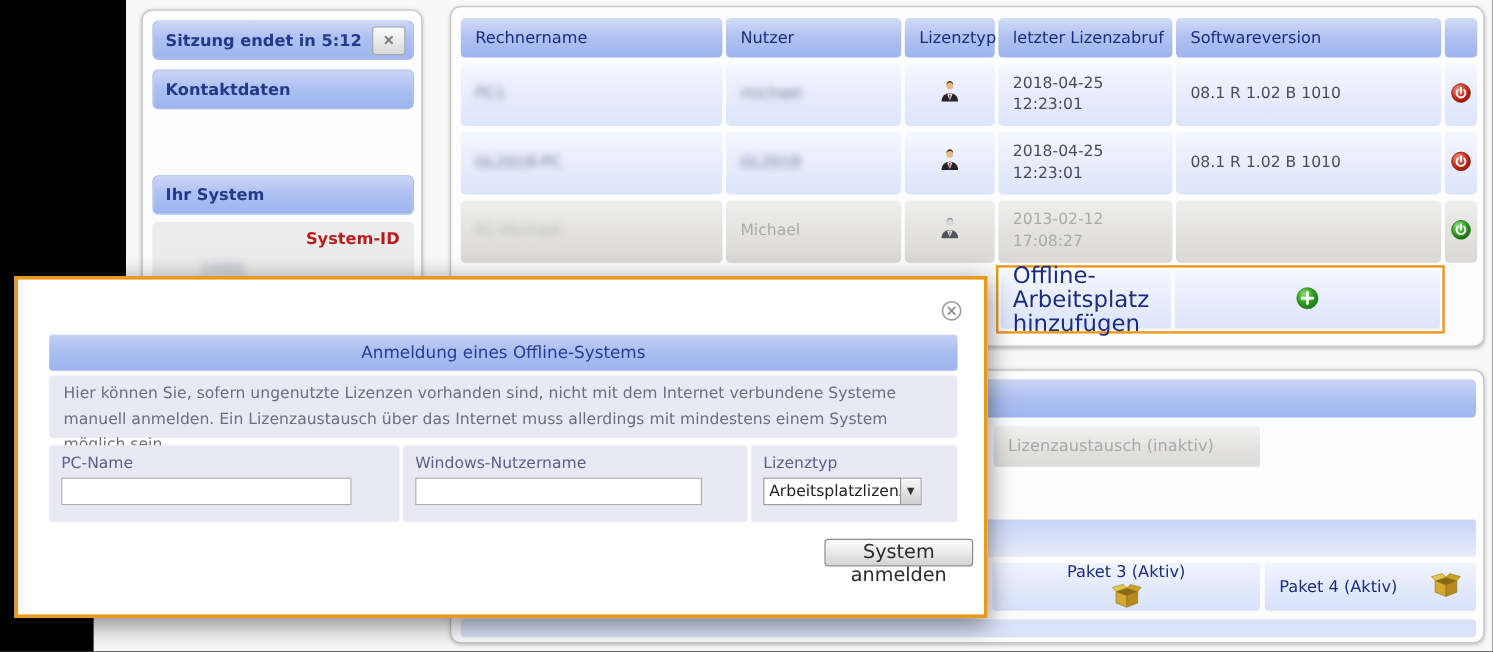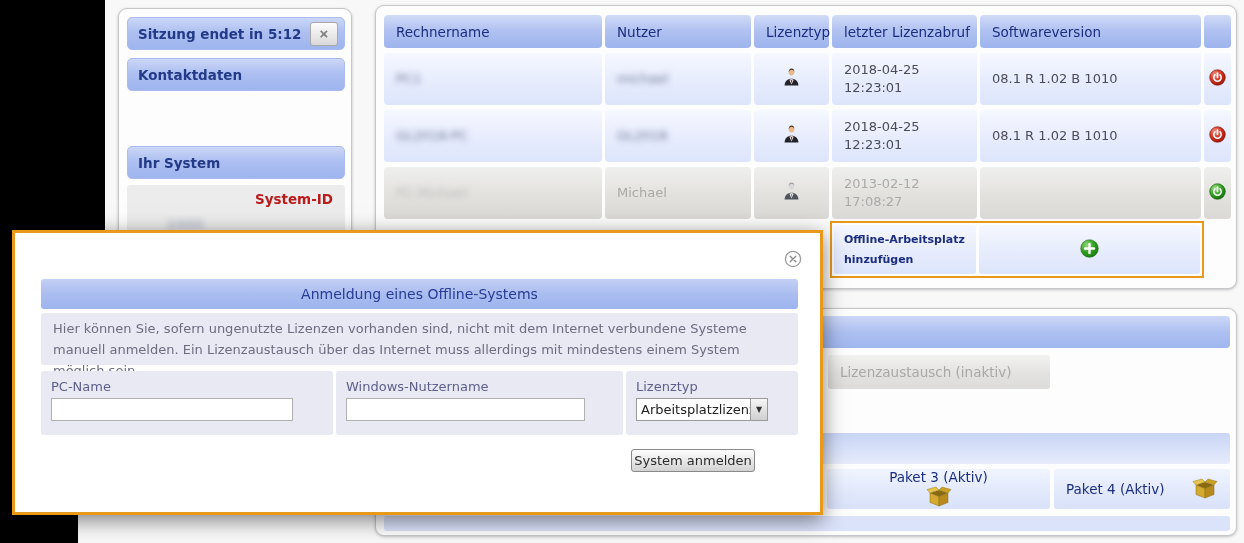--- a/index.html
+++ b/index.html
@@ -50,22 +50,22 @@
   .td .wrap { padding-right:8px; }
   tr,.name-blur { color:#6b7694; }
   .td.gray { background:linear-gradient(180deg,#efefed 0%,#e2e1de 55%,#dad9d6 100%); color:#aaaaaa; }
   .td.gray .name-blur { color:#b9b9b9; }
   .icon-btn { background:none; border:none; cursor:pointer; display:flex; align-items:center; justify-content:center; padding:0; }
 
   #offline-box { position:absolute; left:454px; top:215px; width:374px; height:57px;
     border:2px solid #e8991a; display:flex; gap:3px; padding:2px; background:#fdfdfe; }
   .offline-cell { background:linear-gradient(180deg,#f5f8ff 0%,#e7ecfd 55%,#dde5fb 100%);
     border-radius:3px; height:49px; }
-  .offline-label { width:142px; color:#1b2d7e; font-size:11px; line-height:20px;
-    display:flex; align-items:center; padding-left:10px;font-weight:bold; }
+  .offline-label { width:142px; color:#1b2d7e; font-size:19px; line-height:20px;
+    display:flex; align-items:center; padding-left:10px; }
   .offline-add { flex:1; display:flex; align-items:center; justify-content:center; cursor:pointer; border:none; }
 
   
   #modules-card { left:375px; top:308px; width:862px; height:228px; }
   #modules-header { position:absolute; left:8px; top:7px; width:846px; height:32px; border-radius:4px;
     background:linear-gradient(180deg,#cdd8f7 0%,#aec0f1 50%,#9fb6ee 100%); }
   #stat-cell { position:absolute; left:452px; top:46px; width:222px; height:34px; border-radius:3px;
     background:linear-gradient(180deg,#f2f2f1 0%,#e2e1df 60%,#dcdcda 100%);
     color:#a8a8a8; font-size:13.5px; display:flex; align-items:center; padding-left:12px; }
   #modules-band { position:absolute; left:8px; top:124px; width:846px; height:31px; border-radius:3px;
@@ -93,23 +93,23 @@
   #cell-winuser { left:321px; width:287px; }
   #cell-lizenztyp { left:611px; width:172px; }
   .field-label { display:block; color:#5c608a; font-size:13px; margin-bottom:4px; }
   .text-input { width:242px; height:23px; border:1px solid #b0b0b0; background:#fff; font-size:13px; padding:0 4px;
     font-family:"DejaVu Sans","Liberation Sans",sans-serif; }
   #winuser-input { width:239px; }
   .select-box { width:132px; height:23px; border:1px solid #9a9a9a; background:#fff; display:flex; cursor:pointer; }
   .select-text { flex:1; font-size:13px; color:#222; display:flex; align-items:center; padding-left:4px; white-space:nowrap; overflow:hidden; }
   .select-arrow { width:17px; border-left:1px solid #9a9a9a; background:linear-gradient(180deg,#f7f7f7,#cfcfcf);
     display:flex; align-items:center; justify-content:center; font-size:8px; color:#333; }
-  #submit-btn { position:absolute; left:616px; top:216px; width:124px; height:23px;
+  #submit-btn { position:absolute; left:672px; top:216px; width:124px; height:23px;
     border:1px solid #898989; border-radius:3px; background:linear-gradient(180deg,#fdfdfd 0%,#e7e7e7 55%,#d2d2d2 100%);
-    color:#2b2b2b; font-size:13px; cursor:pointer; font-family:"DejaVu Sans","Liberation Sans",sans-serif; }
+    color:#2b2b2b; font-size:16px; cursor:pointer; font-family:"DejaVu Sans","Liberation Sans",sans-serif; }
 </style>
 </head>
 <body>
 
 <div id="stage">
   <div class="app-bg"></div>
   <div class="bg-patch"></div>
 
   <div id="sidebar" class="card">
     <div id="session-head" class="blue-head">

